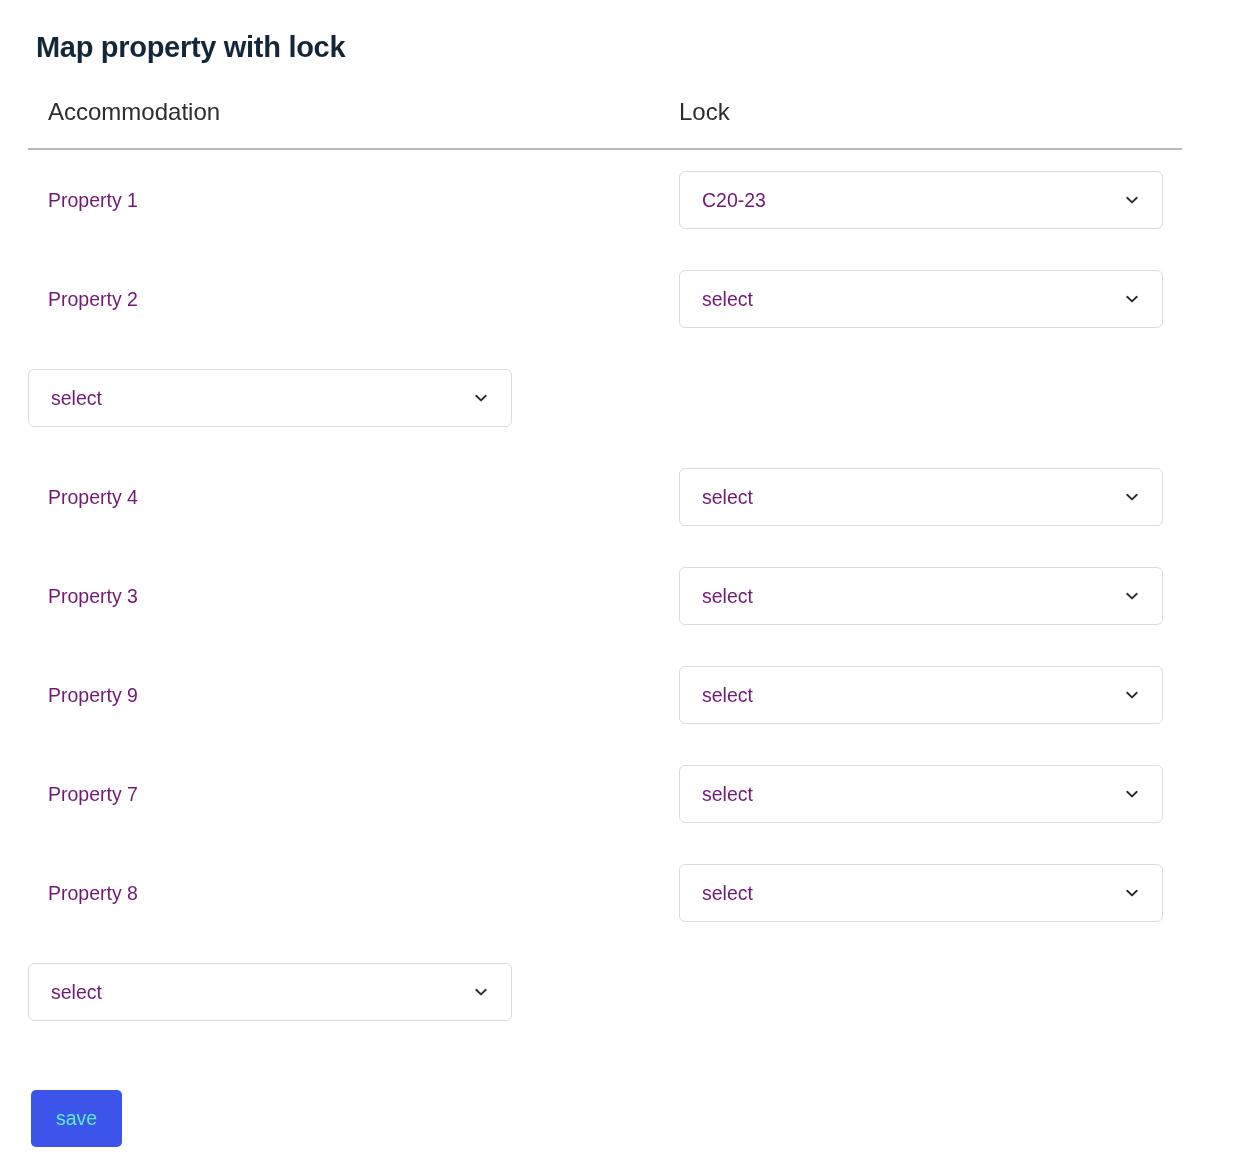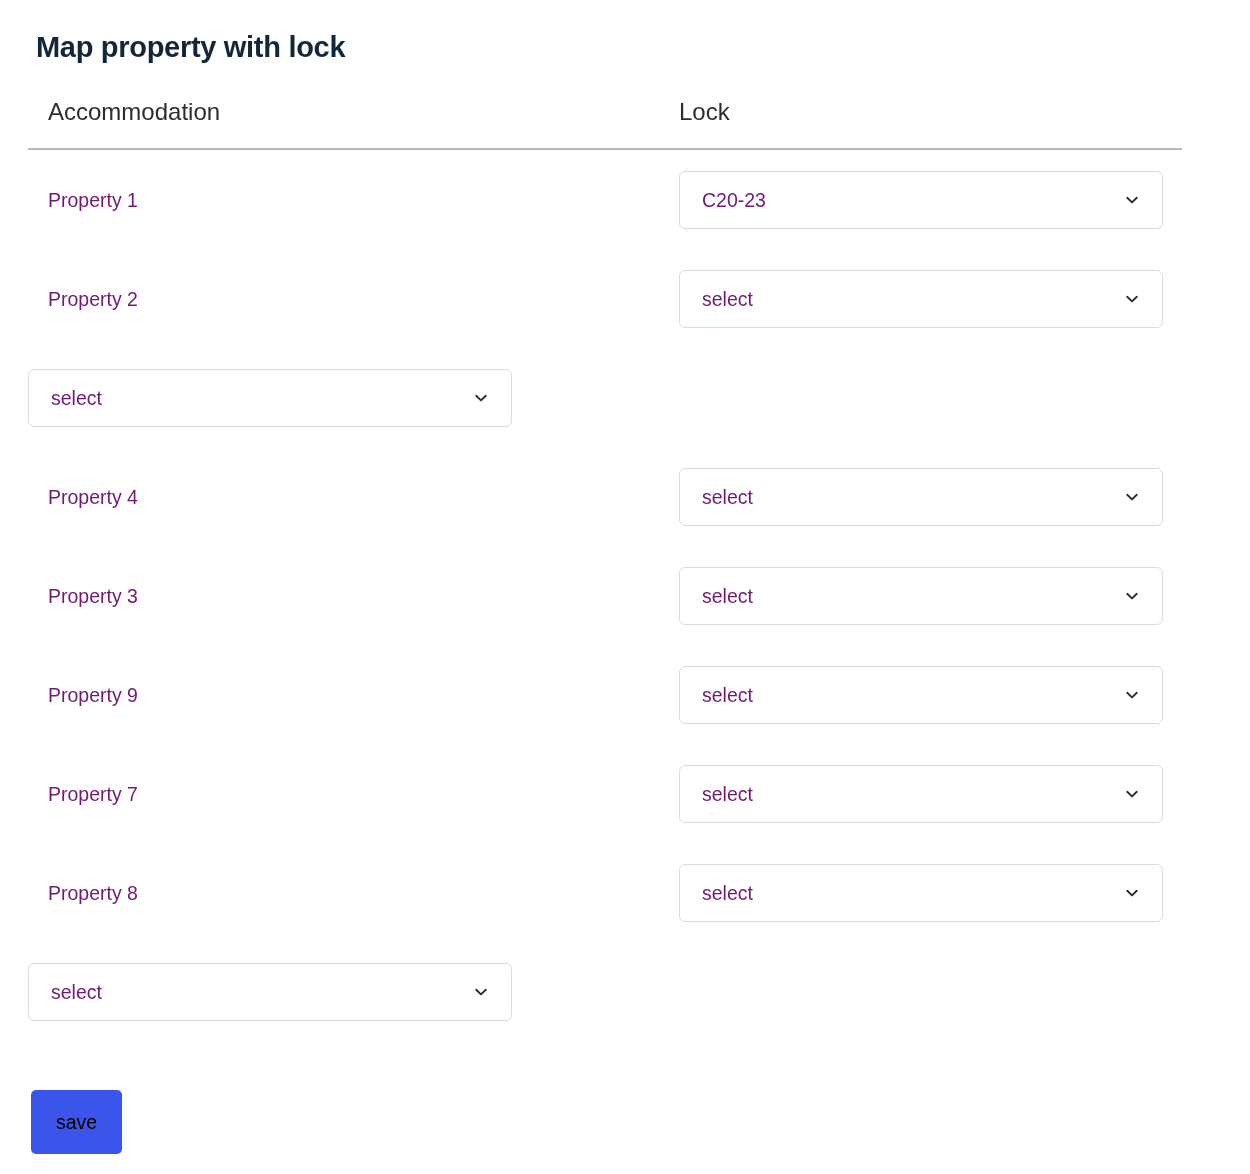--- a/index.html
+++ b/index.html
@@ -130,25 +130,25 @@
     display: block;
     pointer-events: none;
   }
   .chevron svg { display: block; }
 
   .save-button {
     position: absolute;
     left: 31px;
     top: 1090px;
     width: 91px;
-    height: 64px;
+    height: 57px;
     background: #3b55ea;
     border: none;
     border-radius: 5px;
-    color: #000000;
+    color: #5eead4;
     font-family: "Liberation Sans", sans-serif;
     font-size: 19.5px;
     line-height: 55px;
     text-align: center;
     padding: 0;
     cursor: pointer;
   }
 </style>
 </head>
 <body>

